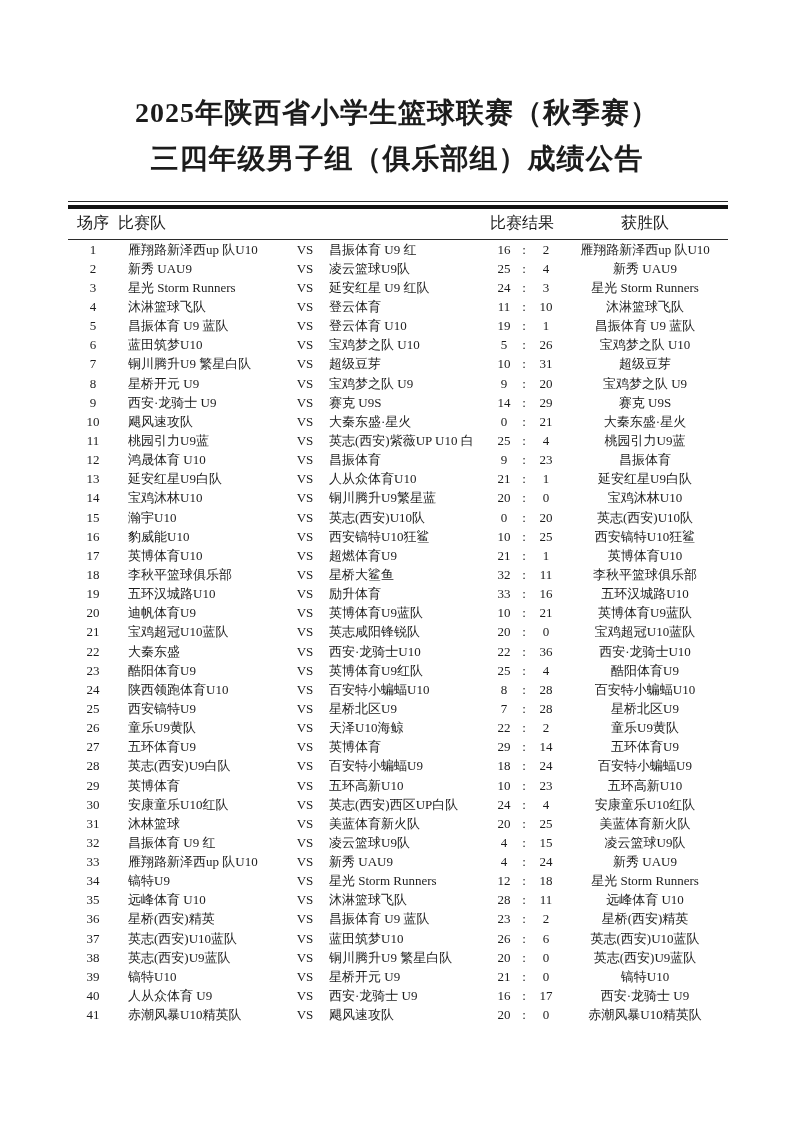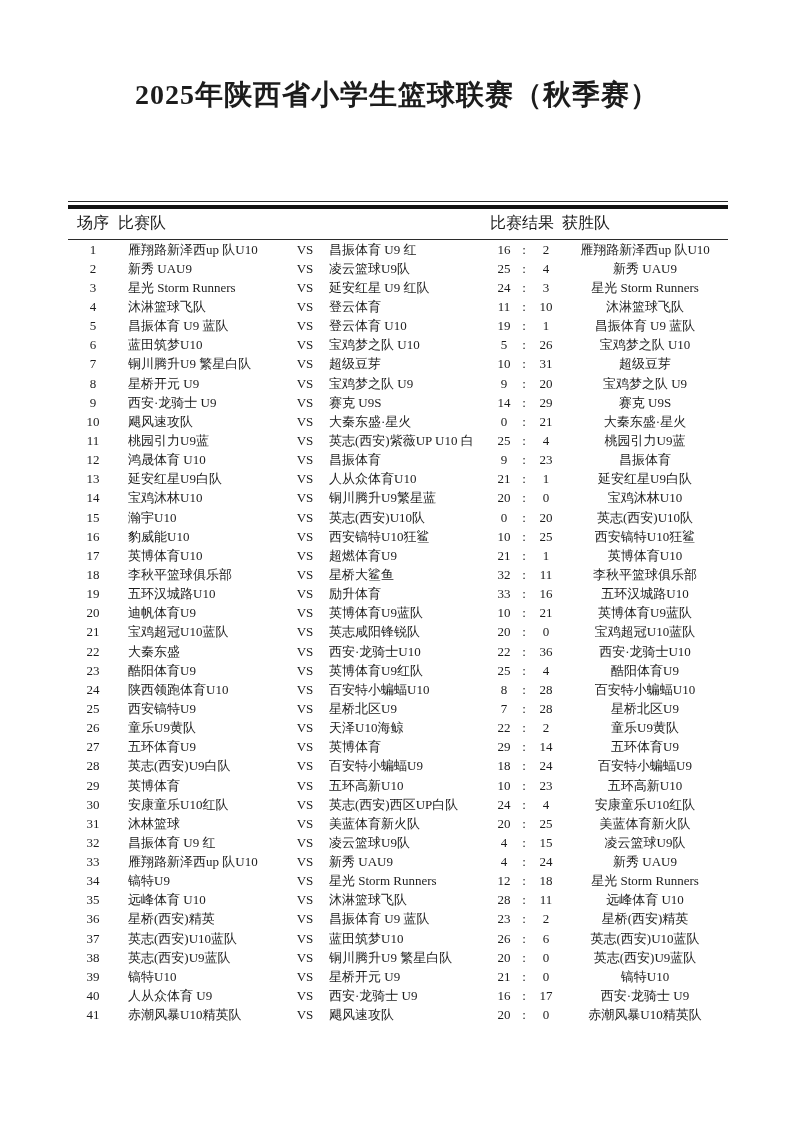--- a/index.html
+++ b/index.html
@@ -8,21 +8,21 @@
     height: 1123px;
     background: #ffffff;
     color: #1c1c1c;
     font-family: "Liberation Serif", "DejaVu Serif", serif;
     overflow: hidden;
     position: relative;
   }
   .page { position: absolute; inset: 0; }
 
   .title-block {
-    margin-top: 72px;
+    margin-top: 90px;
     text-align: center;
     font-weight: 600;
     font-size: 28px;
     line-height: 46px;
     letter-spacing: 1px;
     white-space: nowrap;
   }
 
   .table-wrap {
     position: absolute;
@@ -52,29 +52,30 @@
   .c-no   { text-align: center; }
   .c-t1   { text-align: left; padding-left: 10px; }
   .c-vs   { text-align: center; }
   .c-t2   { text-align: left; padding-left: 7px; }
   .c-s1, .c-colon, .c-s2 { text-align: center; }
   .c-win  { text-align: center; }
 
   .h-no     { grid-column: 1; text-align: center; }
   .h-teams  { grid-column: 2 / span 3; text-align: left; }
   .h-result { grid-column: 5 / span 3; text-align: left; }
-  .h-winner { grid-column: 8; text-align: left; }
+  .h-winner { grid-column: 8; text-align: center; }
 </style>
 </head>
 <body>
 
 <div class="page">
 
   <div class="title-block">
     <div>2025年陕西省小学生篮球联赛（秋季赛）</div>
+    <div>三四年级男子组（俱乐部组）成绩公告</div>
   </div>
 
   <div class="table-wrap">
     <div class="rule-thin"></div>
     <div class="rule-gap"></div>
     <div class="rule-thick"></div>
 
     <div class="grid-row header-row">
       <span class="h-no">场序</span>
       <span class="h-teams">比赛队</span>

